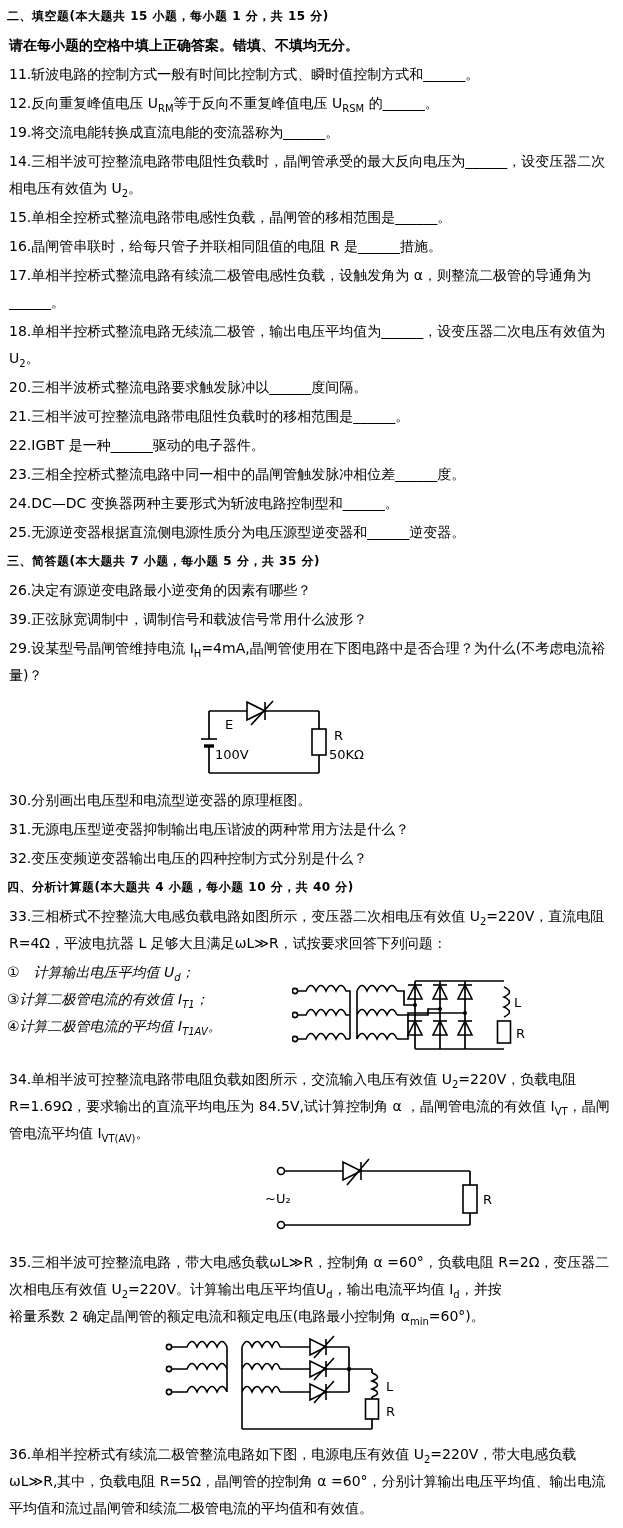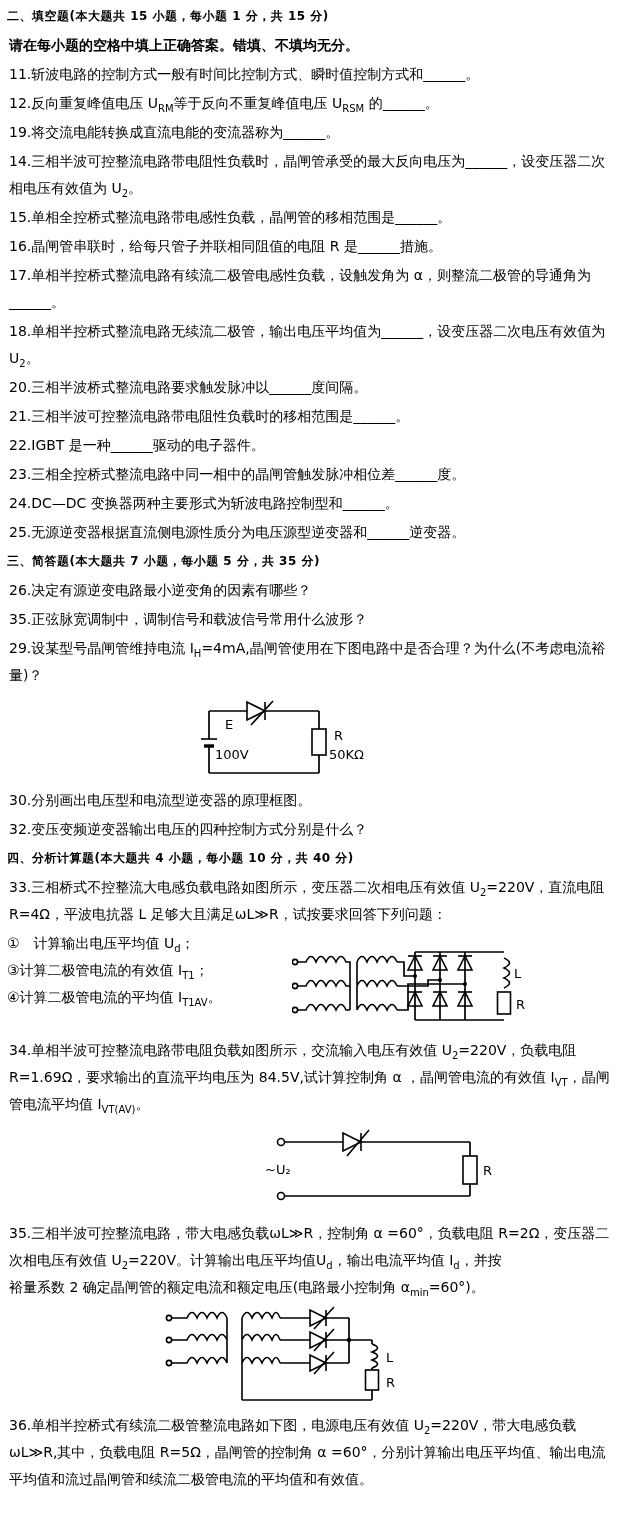--- a/index.html
+++ b/index.html
@@ -3,21 +3,21 @@
 <meta charset="utf-8">
 <style>
   html,body{margin:0;padding:0;background:#ffffff;}
   body{width:623px;color:#000;font-family:"DejaVu Sans",sans-serif;-webkit-font-smoothing:none;}
   .doc{padding:3px 4px 0 7px;font-size:14px;}
   .sec-title{font-size:12px;font-weight:bold;margin:0;line-height:27px;letter-spacing:.5px;}
   .bold-line{font-weight:bold;}
   p.q{margin:2px;line-height:27px;}
   sub{font-size:10px;line-height:0;}
   .q33-row{display:flex;align-items:flex-start;}
-  .q33-subs{width:285px;flex:none;}
+  .q33-subs{width:285px;flex:none;font-style:italic;}
   .q33-subs p{margin:0;line-height:27px;}
   svg{display:block;}
   svg text{font-family:"DejaVu Sans",sans-serif;font-size:13px;fill:#000;}
   .c29{margin:10px 0 8px 194px;}
   .c34{margin:8px 0 4px 258px;}
   .c35{margin:5px 0 6px 153px;}
   .c33{margin-top:10px;}
   .wire{stroke:#000;stroke-width:1.7;fill:none;}
   .sym{stroke:#000;stroke-width:1.6;fill:none;}
   .thick{stroke:#000;stroke-width:3.4;fill:none;}
@@ -41,21 +41,21 @@
   <p class="q">18.单相半控桥式整流电路无续流二极管，输出电压平均值为______，设变压器二次电压有效值为 U<sub>2</sub>。</p>
   <p class="q">20.三相半波桥式整流电路要求触发脉冲以______度间隔。</p>
   <p class="q">21.三相半波可控整流电路带电阻性负载时的移相范围是______。</p>
   <p class="q">22.IGBT 是一种______驱动的电子器件。</p>
   <p class="q">23.三相全控桥式整流电路中同一相中的晶闸管触发脉冲相位差______度。</p>
   <p class="q">24.DC—DC 变换器两种主要形式为斩波电路控制型和______。</p>
   <p class="q">25.无源逆变器根据直流侧电源性质分为电压源型逆变器和______逆变器。</p>
 
   <h2 class="sec-title">三、简答题(本大题共 7 小题，每小题 5 分，共 35 分)</h2>
   <p class="q">26.决定有源逆变电路最小逆变角的因素有哪些？</p>
-  <p class="q">35.正弦脉宽调制中，调制信号和载波信号常用什么波形？</p>
+  <p class="q">39.正弦脉宽调制中，调制信号和载波信号常用什么波形？</p>
   <p class="q">29.设某型号晶闸管维持电流 I<sub>H</sub>=4mA,晶闸管使用在下图电路中是否合理？为什么(不考虑电流裕量)？</p>
 
   <svg class="c29" width="170" height="80" viewBox="0 0 170 80">
     <path class="wire" d="M8,12 H46 M64,12 H118 M118,12 V30 M118,56 V74 M8,74 H118 M8,12 V40 M8,47 V74"></path>
     <g>
       <path class="sym" d="M0,40 H16"></path>
       <path class="thick" d="M3,47 H13"></path>
     </g>
     <g>
       <polygon class="sym" points="46,3 46,21 64,12"></polygon>
@@ -64,20 +64,21 @@
     <g>
       <rect class="sym" x="111" y="30" width="14" height="26"></rect>
     </g>
     <text x="24" y="30">E</text>
     <text x="14" y="60">100V</text>
     <text x="133" y="41">R</text>
     <text x="128" y="60">50KΩ</text>
   </svg>
 
   <p class="q">30.分别画出电压型和电流型逆变器的原理框图。</p>
+  <p class="q">31.无源电压型逆变器抑制输出电压谐波的两种常用方法是什么？</p>
   <p class="q">32.变压变频逆变器输出电压的四种控制方式分别是什么？</p>
 
   <h2 class="sec-title">四、分析计算题(本大题共 4 小题，每小题 10 分，共 40 分)</h2>
   <p class="q">33.三相桥式不控整流大电感负载电路如图所示，变压器二次相电压有效值 U<sub>2</sub>=220V，直流电阻 R=4Ω，平波电抗器 L 足够大且满足ωL≫R，试按要求回答下列问题：</p>
 
   <div class="q33-row">
     <div class="q33-subs">
       <p>①　计算输出电压平均值 U<sub>d</sub>；</p>
       <p>③计算二极管电流的有效值 I<sub>T1</sub>；</p>
       <p>④计算二极管电流的平均值 I<sub>T1AV</sub>。</p>

